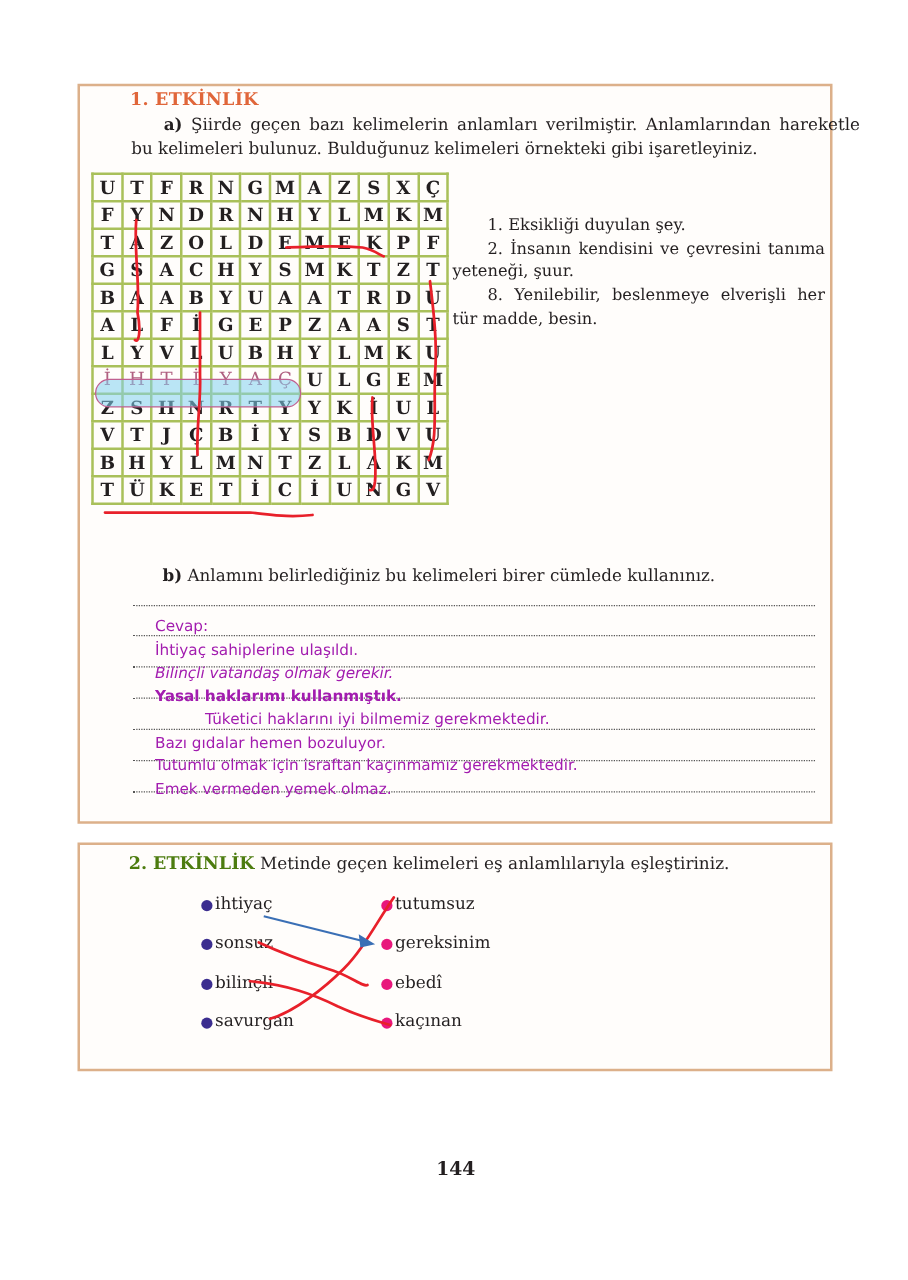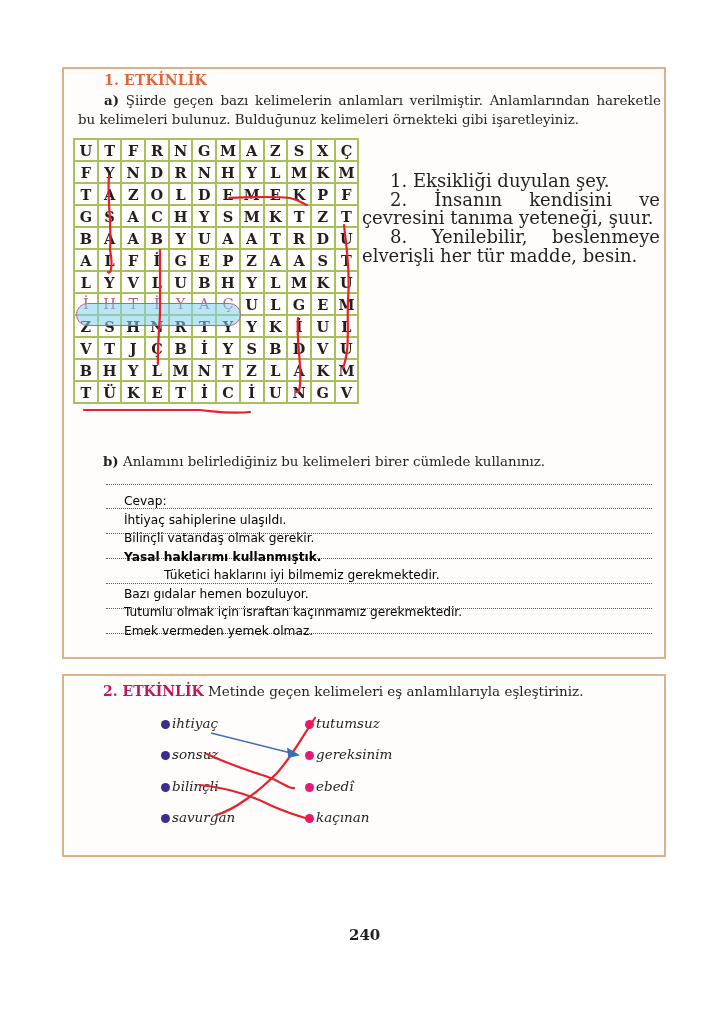--- a/index.html
+++ b/index.html
@@ -1,31 +1,31 @@
 <!DOCTYPE html>
 <html><head>
 <meta charset="utf-8">
 <style>
   html,body{margin:0;padding:0;background:#ffffff;}
   body{width:726px;height:1024px;position:relative;overflow:hidden;font-family:"DejaVu Serif","Liberation Serif",serif;color:#231f20;}
   .box{position:absolute;border:2px solid #dcb08a;box-sizing:border-box;background:#fffdfb;}
   #box1{left:62px;top:67px;width:604px;height:592px;}
   #box2{left:62px;top:674px;width:604px;height:183px;}
   .title{position:absolute;color:#e0663a;font-weight:bold;font-size:14px;letter-spacing:0.2px;}
-  .para{position:absolute;font-size:13.4px;line-height:19px;text-align:justify;}
+  .para{position:absolute;font-size:13.4px;line-height:19px;text-align:justify;margin-left:27px;}
   .para b{font-weight:bold;}
   
   #grid{position:absolute;left:73px;top:138px;border-collapse:collapse;}
   #grid td{width:21.7px;height:20px;border:2px solid #a9c05a;text-align:center;vertical-align:middle;font-size:14.5px;font-weight:bold;padding:0;color:#231f20;}
   .highlight{position:absolute;left:76px;top:303px;width:163px;height:21px;border:1.5px solid #c06090;border-radius:12px;background:rgba(130,210,240,0.55);}
-  #defs{position:absolute;left:362px;top:172px;width:298px;font-size:18px;line-height:18.7px;text-align:justify;}
+  #defs{position:absolute;left:362px;top:172px;width:298px;font-size:13px;line-height:18.7px;text-align:justify;}
   #defs p{margin:0 0 0 0;text-indent:28px;}
   .dotline{position:absolute;left:106px;width:546px;border-top:1.3px dotted #555;}
-  .ans{position:absolute;left:124px;font-family:"DejaVu Sans","Liberation Sans",sans-serif;font-size:12.2px;color:#000000;}
-  .word{position:absolute;font-size:13.5px;font-style:italic;}
+  .ans{position:absolute;left:124px;font-family:"DejaVu Sans","Liberation Sans",sans-serif;font-size:12.2px;color:#a21caf;}
+  .word{position:absolute;font-size:13.5px;}
   .dot{position:absolute;width:9px;height:9px;border-radius:50%;}
   .dot.l{background:#3b2d8f;}
   .dot.r{background:#e8177c;}
   #pagenum{position:absolute;left:349px;top:926px;font-size:15px;font-weight:bold;}
   svg.overlay{position:absolute;left:0;top:0;pointer-events:none;}
 </style>
 </head>
 <body>
 
 <div id="box1" class="box"></div>
@@ -217,30 +217,30 @@
 <div class="dotline" style="top:484px;"></div>
 <div class="dotline" style="top:508px;"></div>
 <div class="dotline" style="top:533px;"></div>
 <div class="dotline" style="top:558px;"></div>
 <div class="dotline" style="top:583px;"></div>
 <div class="dotline" style="top:608px;"></div>
 <div class="dotline" style="top:633px;"></div>
 
 <div class="ans" style="top:494px;">Cevap:</div>
 <div class="ans" style="top:513px;">İhtiyaç sahiplerine ulaşıldı.</div>
-<div class="ans" style="top:531px;">Bilinçli vatandaş olmak gerekir.</div>
+<div class="ans" style="top:531px;font-style:italic;">Bilinçli vatandaş olmak gerekir.</div>
 <div class="ans" style="top:550px;font-weight:bold;">Yasal haklarımı kullanmıştık.</div>
 <div class="ans" style="top:568px;margin-left:40px;">Tüketici haklarını iyi bilmemiz gerekmektedir.</div>
 <div class="ans" style="top:587px;">Bazı gıdalar hemen bozuluyor.</div>
 <div class="ans" style="top:605px;">Tutumlu olmak için israftan kaçınmamız gerekmektedir.</div>
 <div class="ans" style="top:624px;">Emek vermeden yemek olmaz.</div>
 
 <div id="box2" class="box"></div>
 <div style="position:absolute;left:103px;top:683px;font-size:13.5px;">
-  <span style="color:#be185d;font-weight:bold;font-size:14px;">2. ETKİNLİK</span>
+  <span style="color:#4d7c0f;font-weight:bold;font-size:14px;">2. ETKİNLİK</span>
   <span>Metinde geçen kelimeleri eş anlamlılarıyla eşleştiriniz.</span>
 </div>
 
 <span class="dot l" style="left:161px;top:720px;"></span>
 <span class="dot l" style="left:161px;top:751px;"></span>
 <span class="dot l" style="left:161px;top:783px;"></span>
 <span class="dot l" style="left:161px;top:814px;"></span>
 <div class="word" style="left:172px;top:715px;">ihtiyaç</div>
 <div class="word" style="left:172px;top:746px;">sonsuz</div>
 <div class="word" style="left:172px;top:778px;">bilinçli</div>
@@ -273,13 +273,13 @@
     <path d="M207 754 C220 760,240 768,262 775 C280 780,290 790,294 788"></path>
     <path d="M200 785 C230 788,250 795,270 805 C285 812,305 818,312 820"></path>
     <path d="M216 815 C235 810,260 790,275 775 C290 760,300 740,315 718"></path>
   </g>
   <g stroke="#3a6fb5" stroke-width="1.6" fill="#3a6fb5">
     <line x1="211" y1="733" x2="295" y2="754"></line>
     <polygon points="298,755 288,749 289,757"></polygon>
   </g>
 </svg>
 
-<div id="pagenum">240</div>
+<div id="pagenum">144</div>
 
 </body></html>

